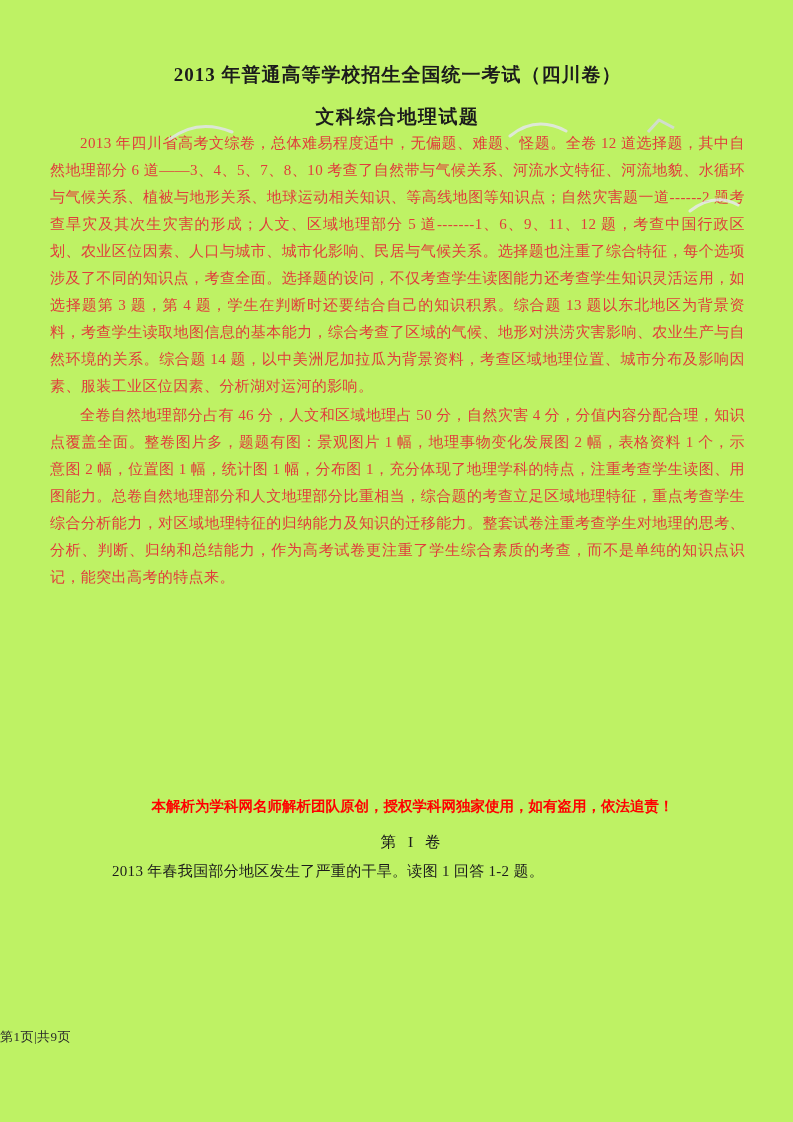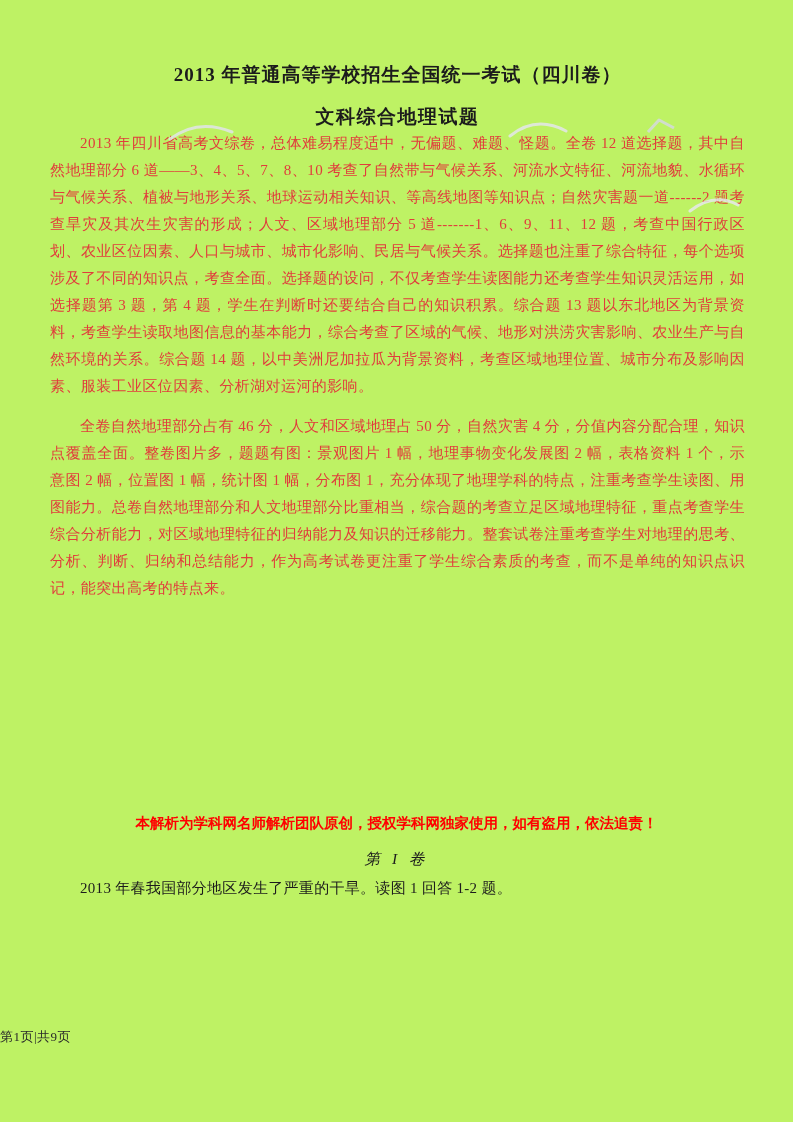--- a/index.html
+++ b/index.html
@@ -39,43 +39,43 @@
   }
   .analysis {
     color: #e13c3c;
     font-size: 15px;
     line-height: 27px;
     text-align: justify;
     text-indent: 2em;
     letter-spacing: 0.4px;
   }
   .analysis + .analysis {
-    margin-top: 13px;
+    margin-top: 2px;
   }
   .lower-block {
     position: absolute;
     left: 0;
-    top: 812px;
+    top: 795px;
     width: 100%;
+    padding-left: 32px;
   }
   .notice {
     text-align: center;
     font-size: 14.5px;
     font-weight: bold;
     color: #ff0000;
     line-height: 22px;
   }
   .section-heading {
     text-align: center;
     font-size: 15.5px;
     color: #1c1c1c;
     margin-top: 14px;
     letter-spacing: 4px;
     line-height: 22px;
-    font-style: italic;
   }
   .question-intro {
     margin: 6px 48px 16px 50px;
     font-size: 15px;
     color: #1c1c1c;
     text-indent: 2em;
     line-height: 24px;
     letter-spacing: 0.3px;
   }
   .page-footer {

